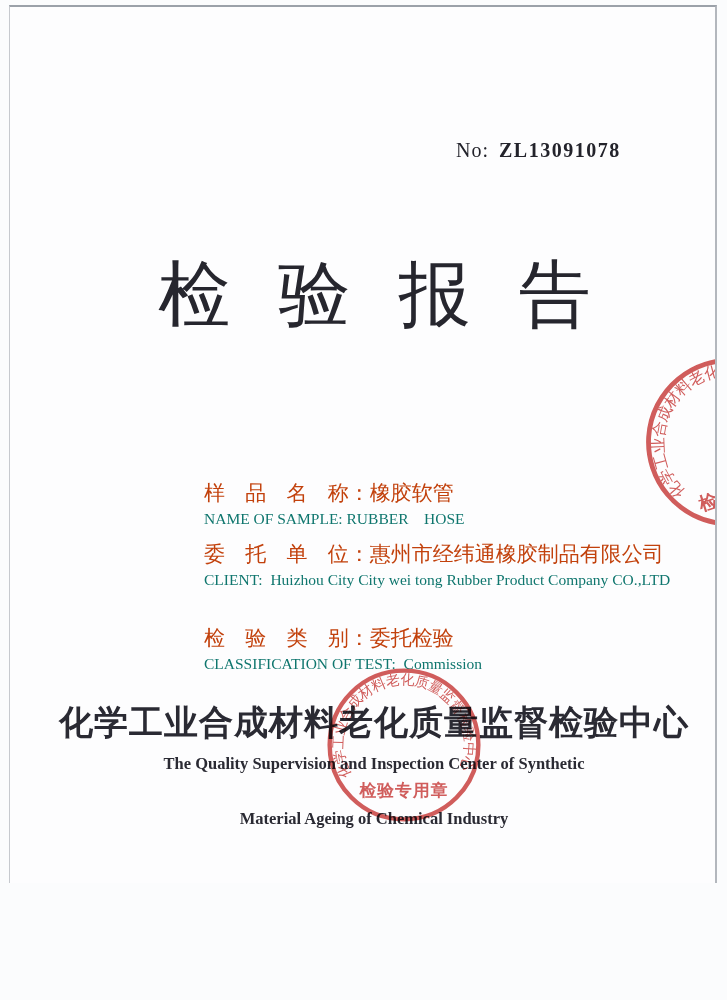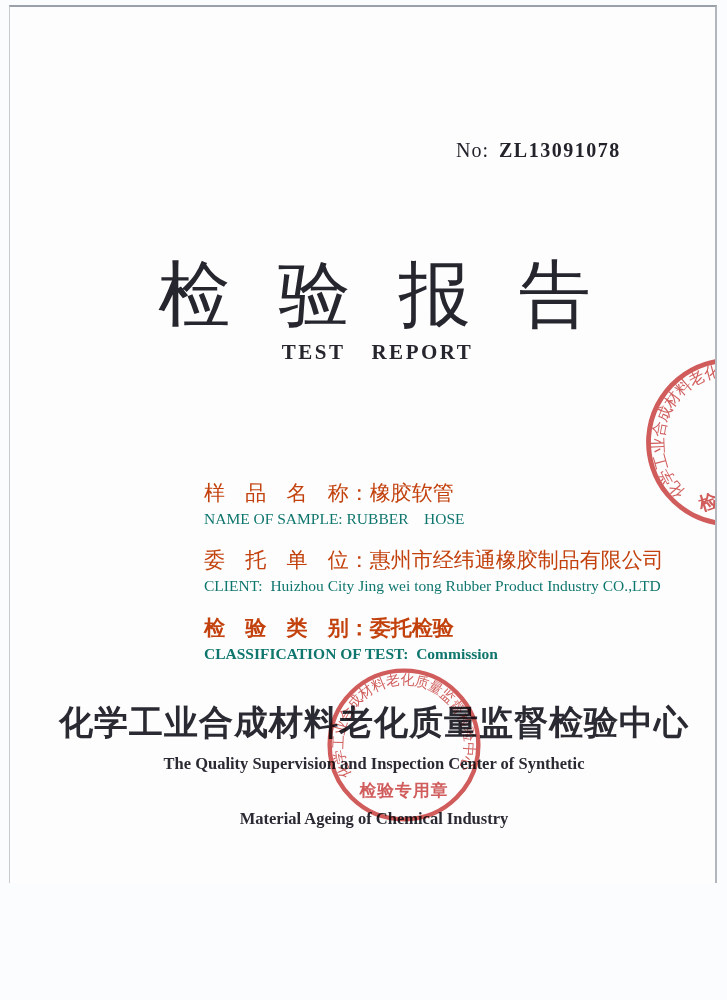--- a/index.html
+++ b/index.html
@@ -63,22 +63,22 @@
     white-space: pre;
   }
   .field-group .cn-line .cn-label { word-spacing: 15px; }
   .field-group .en-line {
     font-size: 15.5px;
     line-height: 19px;
     margin-top: 3px;
     color: #0f766e;
     white-space: pre;
   }
-  .fg-2 { margin-top: 19px; }
-  .fg-3 { margin-top: 20px; font-weight: bold; }
+  .fg-2 { margin-top: 13px; }
+  .fg-3 { margin-top: 36px; }
   .org-block {
     position: absolute;
     left: 20px; top: 694px; width: 688px;
     text-align: center;
   }
   .org-cn {
     font-size: 34px;
     font-weight: bold;
     letter-spacing: 1px;
     line-height: 44px;
@@ -107,35 +107,31 @@
 </style>
 </head>
 <body>
 
 <div class="scan-page">
 
   <div class="report-no"><span class="no-label">No:</span><span class="no-value">ZL13091078</span></div>
 
   <div class="title-cn">检 验 报 告</div>
 
-  <div class="title-en">
-    <span>TEST</span>
-    <span>REPORT</span>
-  </div>
 
   <div class="info-fields">
 
     <div class="field-group fg-1">
       <div class="cn-line"><span class="cn-label">样 品 名 称：</span><span class="cn-value">橡胶软管</span></div>
       <div class="en-line">NAME OF SAMPLE: RUBBER    HOSE</div>
     </div>
 
     <div class="field-group fg-2">
       <div class="cn-line"><span class="cn-label">委 托 单 位：</span><span class="cn-value">惠州市经纬通橡胶制品有限公司</span></div>
-      <div class="en-line">CLIENT:  Huizhou City Jing wei tong Rubber Product Industry CO.,LTD</div>
+      <div class="en-line">CLIENT:  Huizhou City City wei tong Rubber Product Company CO.,LTD</div>
     </div>
 
     <div class="field-group fg-3">
       <div class="cn-line"><span class="cn-label">检 验 类 别：</span><span class="cn-value">委托检验</span></div>
       <div class="en-line">CLASSIFICATION OF TEST:  Commission</div>
     </div>
 
   </div>
 
   <div class="org-block">

